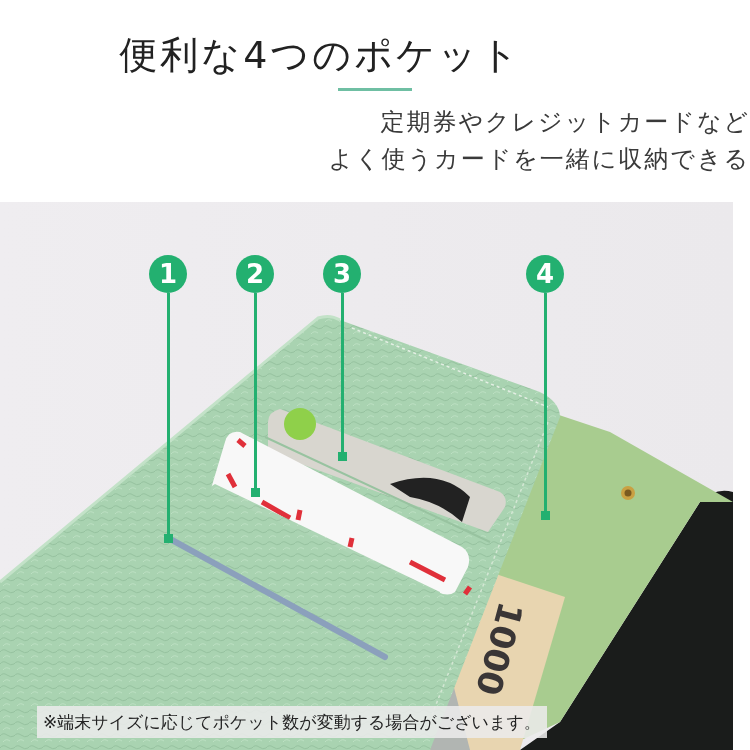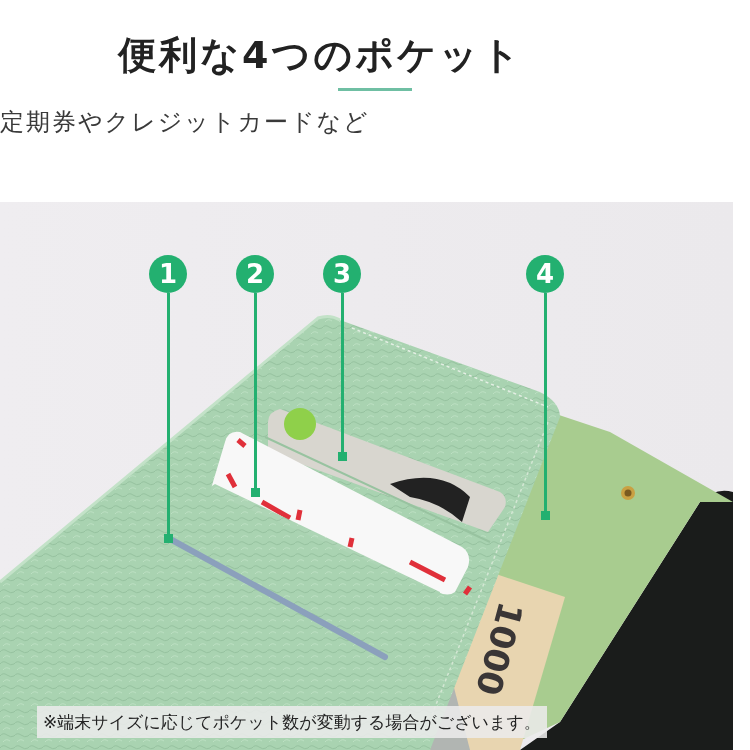--- a/index.html
+++ b/index.html
@@ -1,35 +1,36 @@
 <!DOCTYPE html>
 <html><head>
 <meta charset="utf-8">
 <style>
   html,body{margin:0;padding:0;}
   body{width:750px;height:750px;background:#ffffff;position:relative;overflow:hidden;font-family:"DejaVu Sans",sans-serif;}
   .header{position:absolute;left:0;top:0;width:750px;height:202px;background:#fff;}
-  .title{position:absolute;left:0;top:30px;width:641px;text-align:center;font-size:38px;font-weight:bold;color:#222;letter-spacing:3px;}
+  .title{position:absolute;left:0;top:30px;width:641px;text-align:center;font-size:38px;font-weight:normal;color:#222;letter-spacing:3px;}
   .title-rule{position:absolute;left:338px;top:88px;width:74px;height:3px;background:#6fbfa3;}
-  .subtitle{position:absolute;left:0;top:104px;width:750px;text-align:left;font-size:24px;color:#3a3a3a;line-height:37px;letter-spacing:2px;}
+  .subtitle{position:absolute;left:0;top:104px;width:750px;text-align:right;font-size:24px;color:#3a3a3a;line-height:37px;letter-spacing:2px;}
   .photo{position:absolute;left:0;top:202px;width:733px;height:548px;background:linear-gradient(90deg,#efedf0 0%,#ebe9ec 100%);overflow:hidden;}
   .svgwrap{position:absolute;left:0;top:0;}
   .marker{position:absolute;width:38px;height:38px;border-radius:50%;background:#23b070;color:#fff;font-size:26px;font-weight:bold;text-align:center;line-height:38px;font-family:"DejaVu Sans",sans-serif;}
   .pin-line{position:absolute;width:3px;background:#23b070;}
   .pin-dot{position:absolute;width:9px;height:9px;background:#23b070;}
   .note{position:absolute;left:37px;top:706px;height:26px;padding:3px 6px;background:rgba(235,235,235,0.88);color:#222;font-size:17px;line-height:26px;white-space:nowrap;}
 </style>
 </head>
 <body>
 
 <div class="header">
   <div class="title">便利な4つのポケット</div>
   <div class="title-rule"></div>
   <div class="subtitle">
     <div>定期券やクレジットカードなど</div>
+    <div>よく使うカードを一緒に収納できる</div>
   </div>
 </div>
 
 <div class="photo">
   <svg class="svgwrap" width="733" height="548" viewBox="0 0 733 548">
     <defs>
       <pattern id="pebble" width="14" height="12" patternUnits="userSpaceOnUse">
         <rect width="14" height="12" fill="#a9d3b1"></rect>
         <path d="M0 6 Q3 2 7 5 T14 6" stroke="#96c29f" stroke-width="1" fill="none"></path>
         <path d="M3 12 Q6 8 10 11" stroke="#bde0c3" stroke-width="1" fill="none"></path>

